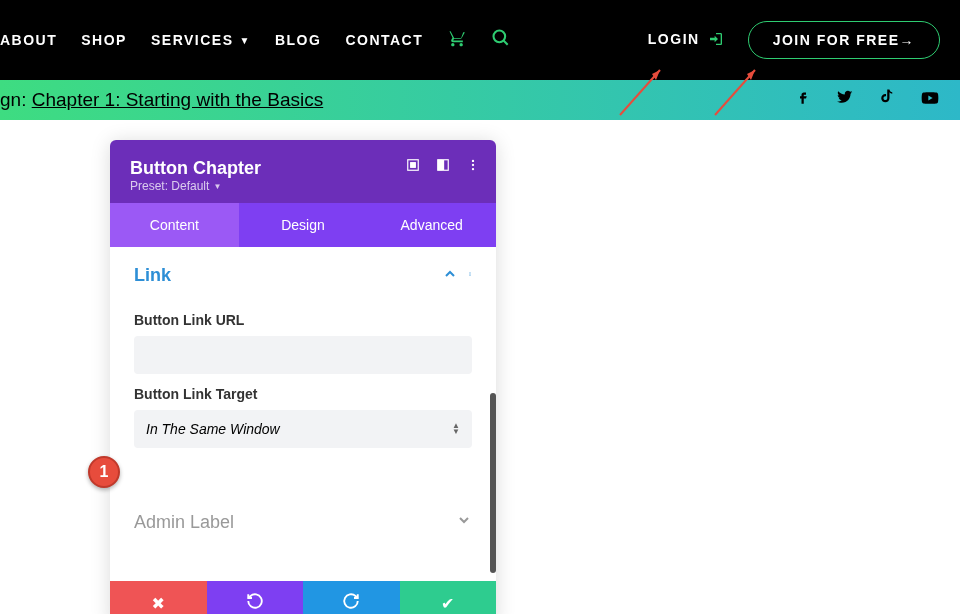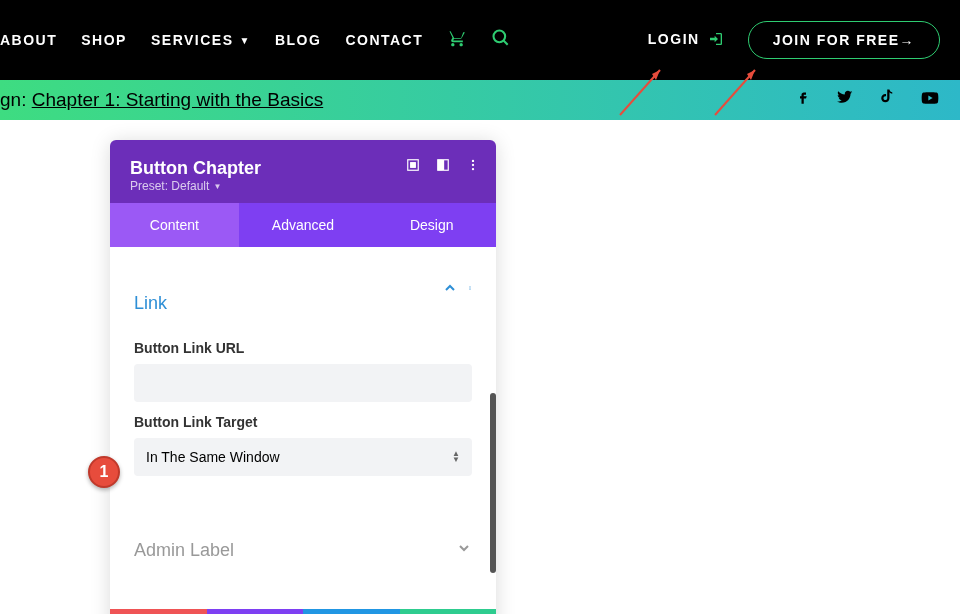--- a/index.html
+++ b/index.html
@@ -27,27 +27,27 @@
 .modal-preset { color: rgba(255,255,255,0.75); font-size: 12px; display: flex; align-items: center; gap: 4px; cursor: pointer; }
 .modal-header-icons { position: absolute; top: 18px; right: 16px; display: flex; gap: 16px; }
 .header-icon { color: #fff; cursor: pointer; }
 
 .tabs { background: #7e3ff2; display: flex; }
 .tab { flex: 1; padding: 14px 0; text-align: center; color: #ffffff; font-size: 14px; cursor: pointer; }
 .tab.active { background: #9b59f5; font-weight: 500; }
 
 .panel { padding: 0 24px; }
 .section-header { display: flex; align-items: center; padding: 18px 0 14px; }
-.section-title { color: #2e8fd6; font-size: 18px; font-weight: 400; flex: 1; margin-top: 28px; }
+.section-title { color: #2e8fd6; font-size: 18px; font-weight: 700; flex: 1; }
 .section-icons { display: flex; gap: 10px; align-items: center; }
 .section-icon { color: #2e8fd6; cursor: pointer; font-size: 14px; }
 
 .field-label { color: #333; font-size: 14px; font-weight: 600; margin: 12px 0 8px; }
 .text-input { width: 100%; background: #f2f3f5; border: none; border-radius: 4px; height: 38px; padding: 0 12px; font-size: 14px; }
-.select-input { width: 100%; background: #f2f3f5; border: none; border-radius: 4px; height: 38px; padding: 0 12px; font-size: 14px; display: flex; align-items: center; justify-content: space-between; cursor: pointer; }
+.select-input { width: 100%; background: #f2f3f5; border: none; border-radius: 4px; height: 38px; padding: 0 12px; font-size: 14px; display: flex; align-items: center; justify-content: space-between; cursor: pointer; font-style: italic; }
 .select-arrows { display: flex; flex-direction: column; font-size: 8px; line-height: 6px; color: #666; }
 
 .admin-section { display: flex; padding: 24px 0 20px; border-top: 0; margin-top: 40px; }
 .admin-title { color: #999; font-size: 18px; flex: 1; }
 .admin-icon { color: #999; }
 
 .scroll-indicator { position: absolute; right: 0; top: 253px; width: 6px; height: 180px; background: #555; border-radius: 3px; }
 
 .footer-bar { display: flex; height: 44px; }
 .footer-btn { flex: 1; display: flex; align-items: center; justify-content: center; color: #fff; cursor: pointer; font-size: 16px; }
@@ -156,22 +156,22 @@
               <circle cx="12" cy="5" r="2"></circle>
               <circle cx="12" cy="12" r="2"></circle>
               <circle cx="12" cy="19" r="2"></circle>
             </svg>
         </div>
       </div>
     </div>
 
     <div class="tabs">
       <div class="tab active">Content</div>
+      <div class="tab">Design</div>
       <div class="tab">Advanced</div>
-      <div class="tab">Design</div>
     </div>
 
     <div class="panel">
       <div class="section-header">
         <div class="section-title">Link</div>
         <div class="section-icons">
           <span class="section-icon">
             <svg width="16" height="16" viewBox="0 0 24 24" fill="none" stroke="currentColor" stroke-width="3">
                 <polyline points="18 15 12 9 6 15"></polyline>
               </svg>

